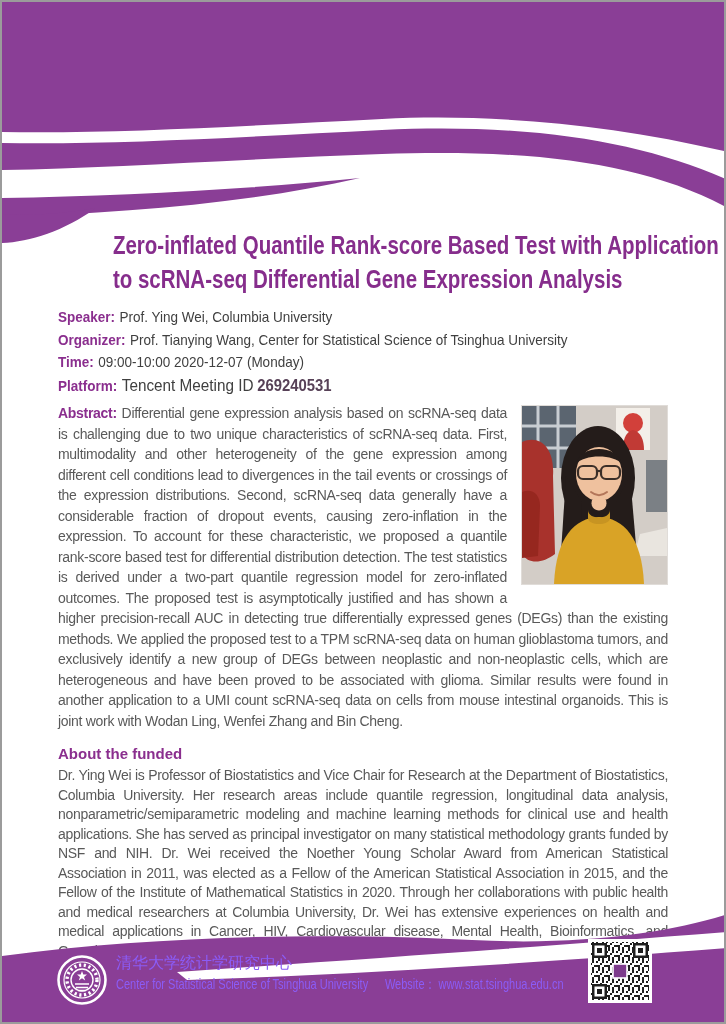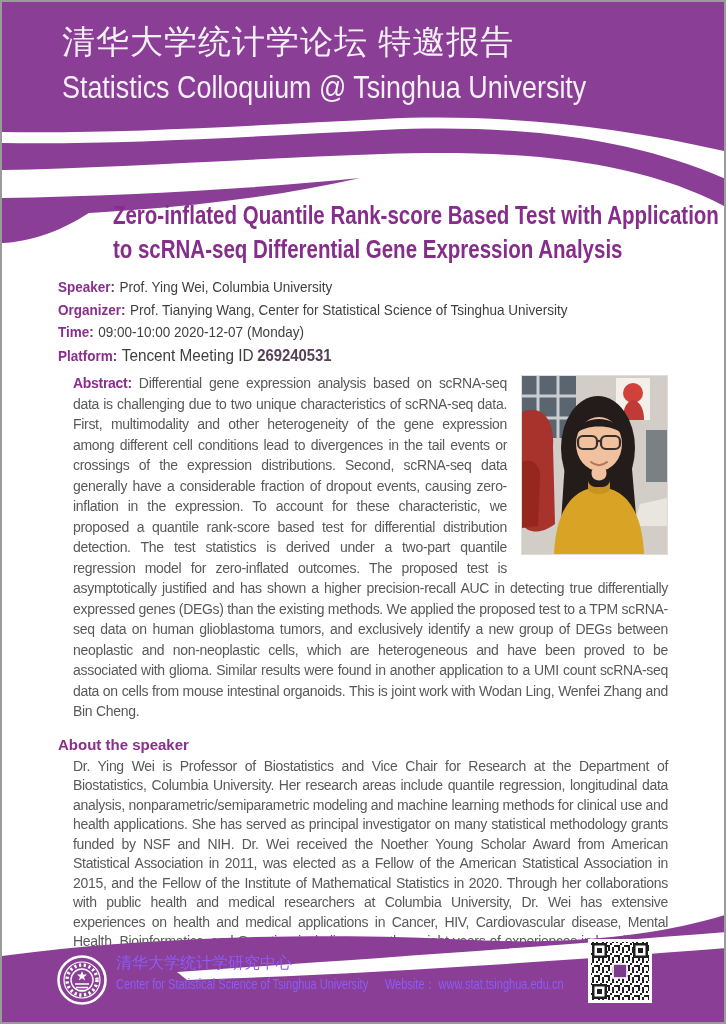--- a/index.html
+++ b/index.html
@@ -5,30 +5,30 @@
   html,body{margin:0;padding:0;background:#ffffff;font-family:"Liberation Sans","DejaVu Sans",sans-serif;}
   .poster{position:relative;width:722px;height:1020px;border:2px solid #9b9b9b;background:#fff;overflow:hidden;}
 
   
   .waves-top{position:absolute;top:0;left:0;width:726px;height:250px;pointer-events:none;}
   .hero-text{position:absolute;top:18px;left:60px;color:#f7f0f8;z-index:2;}
   .hero-zh{font-size:33px;font-weight:400;letter-spacing:1px;line-height:44px;margin:0;}
   .hero-en{font-size:32px;font-weight:400;line-height:42px;margin:2px 0 0 0;transform:scaleX(.84);transform-origin:left center;white-space:nowrap;}
 
   
-  .content{position:absolute;top:192px;left:56px;width:610px;z-index:3;}
+  .content{position:absolute;top:222px;left:56px;width:610px;z-index:3;}
   .talk-title{color:#862d8c;font-weight:bold;text-align:center;font-size:25px;line-height:34px;margin:4px 0 10px 0;transform:scaleX(.82);transform-origin:center;white-space:nowrap;}
   .talk-title div{white-space:nowrap;}
   .meta{margin:2px 0 6px 0;}
   .meta-line{font-size:15px;line-height:22.5px;color:#404040;transform:scaleX(.9);transform-origin:left center;white-space:nowrap;}
   .meta-label{color:#8a2e8e;font-weight:bold;margin-right:5px;}
   .platform-name{font-size:17px;color:#3f3f3f;}
   .platform-id{font-size:16.5px;font-weight:bold;color:#574157;margin-left:4px;}
 
-  .abstract, .bio{font-size:14px;line-height:20.5px;letter-spacing:-.3px;color:#595959;text-align:justify;margin:4px 0 0 15px;}
+  .abstract, .bio{font-size:14px;line-height:20.5px;letter-spacing:-.3px;color:#595959;text-align:justify;margin:4px 0 0 0;}
   .bio{line-height:19.5px;}
   .abstract-label, .about-heading{color:#8a2e8e;font-weight:bold;}
   .about-heading{font-size:15px;margin:14px 0 4px 0;}
 
   .photo{float:right;width:145px;height:178px;margin:2px 0 6px 14px;border:1px solid #e0dcd8;background:#cfc9c4;}
   .photo svg{display:block;width:100%;height:100%;}
 
   
   .footer{position:absolute;left:0;bottom:0;width:726px;height:114px;z-index:4;}
   .waves-bottom{position:absolute;inset:0;width:100%;height:100%;}
@@ -44,24 +44,20 @@
 
 <div class="poster">
 
   <svg class="waves-top" viewBox="0 0 726 250" aria-hidden="true">
     <path fill="#8a3e96" d="M0,0 H726 V150 C600,120 480,112 380,117 C240,124 110,132 0,130 Z"></path>
     <path fill="#8a3e96" d="M0,141 C110,143 240,135 380,128 C530,121 640,140 726,178 L726,206 C640,160 530,147 380,152 C240,157 110,166 0,168 Z"></path>
     <path fill="#8a3e96" d="M0,196 C120,194 250,187 358,176 C250,201 120,211 0,215 Z"></path>
     <path fill="#8a3e96" d="M0,212 C35,214 65,211 94,206 C62,229 28,240 0,241 Z"></path>
   </svg>
 
-  <div class="hero-text">
-    <div class="hero-zh">清华大学统计学论坛  特邀报告</div>
-    <div class="hero-en">Statistics Colloquium @ Tsinghua University</div>
-  </div>
 
   <div class="content">
 
     <div class="talk-title">
       <div>Zero-inflated Quantile Rank-score Based Test  with Application</div>
       <div>to scRNA-seq Differential Gene Expression Analysis</div>
     </div>
 
     <div class="meta">
       <div class="meta-line">
@@ -109,21 +105,21 @@
           <path d="M69,86 C74,90 80,90 85,86" fill="none" stroke="#b3765a" stroke-width="2" stroke-linecap="round"></path>
           <path d="M70,94 C66,108 88,108 84,94 Z" fill="#efc19e"></path>
           <path d="M32,178 C34,132 52,112 77,111 C102,112 120,132 122,178 Z" fill="#d9a326"></path>
           <path d="M66,104 C66,114 88,114 88,104 L88,112 C88,120 66,120 66,112 Z" fill="#c79422"></path>
         </svg>
       </span>
       <span class="abstract-label">Abstract:</span>
       <span>Differential gene expression analysis based on scRNA-seq data is challenging due to two unique characteristics of scRNA-seq data. First, multimodality and other heterogeneity of the gene expression among different cell conditions lead to divergences in the tail events or crossings of the expression distributions. Second, scRNA-seq data generally have a considerable fraction of dropout events, causing zero-inflation in the expression. To account for these characteristic, we proposed a quantile rank-score based test for differential distribution detection. The test statistics is derived under a two-part quantile regression model for zero-inflated outcomes. The proposed test is asymptotically justified and has shown a higher precision-recall AUC in detecting true differentially expressed genes (DEGs) than the existing methods. We applied the proposed test to a TPM scRNA-seq data on human glioblastoma tumors, and exclusively identify a new group of DEGs between neoplastic and non-neoplastic cells, which are heterogeneous and have been proved to be associated with glioma. Similar results were found in another application to a UMI count scRNA-seq data on cells from mouse intestinal organoids. This is joint work with Wodan Ling, Wenfei Zhang and Bin Cheng.</span>
     </p>
 
-    <div class="about-heading">About the speaker</div>
+    <div class="about-heading">About the funded</div>
     <p class="bio">Dr. Ying Wei is Professor of Biostatistics and Vice Chair for Research at the Department of Biostatistics, Columbia University. Her research areas include quantile regression, longitudinal data analysis, nonparametric/semiparametric modeling and machine learning methods for clinical use and health applications. She has served as principal investigator on many statistical methodology grants funded by NSF and NIH. Dr. Wei received the Noether Young Scholar Award from American Statistical Association in 2011, was elected as a Fellow of the American Statistical Association in 2015, and the Fellow of the Institute of Mathematical Statistics in 2020. Through her collaborations with public health and medical researchers at Columbia University, Dr. Wei has extensive experiences on health and medical applications in Cancer, HIV, Cardiovascular disease, Mental Health, Bioinformatics, and Genetics, including more than eight years of experiences in handling big data applications such Electronic Medical Records, and Genome-wide Genomic and multi-omics data.</p>
   </div>
 
   <div class="footer">
     <svg class="waves-bottom" viewBox="0 0 726 114" aria-hidden="true">
       <path fill="#8a3e96" d="M0,48 C150,28 330,24 470,32 C580,38 670,24 726,6 L726,114 L0,114 Z"></path>
       <path fill="#ffffff" d="M175,64 C350,52 520,40 726,24 L726,40 C520,56 360,66 185,72 Z"></path>
     </svg>
 
     <svg class="footer-logo" viewBox="0 0 52 52" aria-hidden="true">

